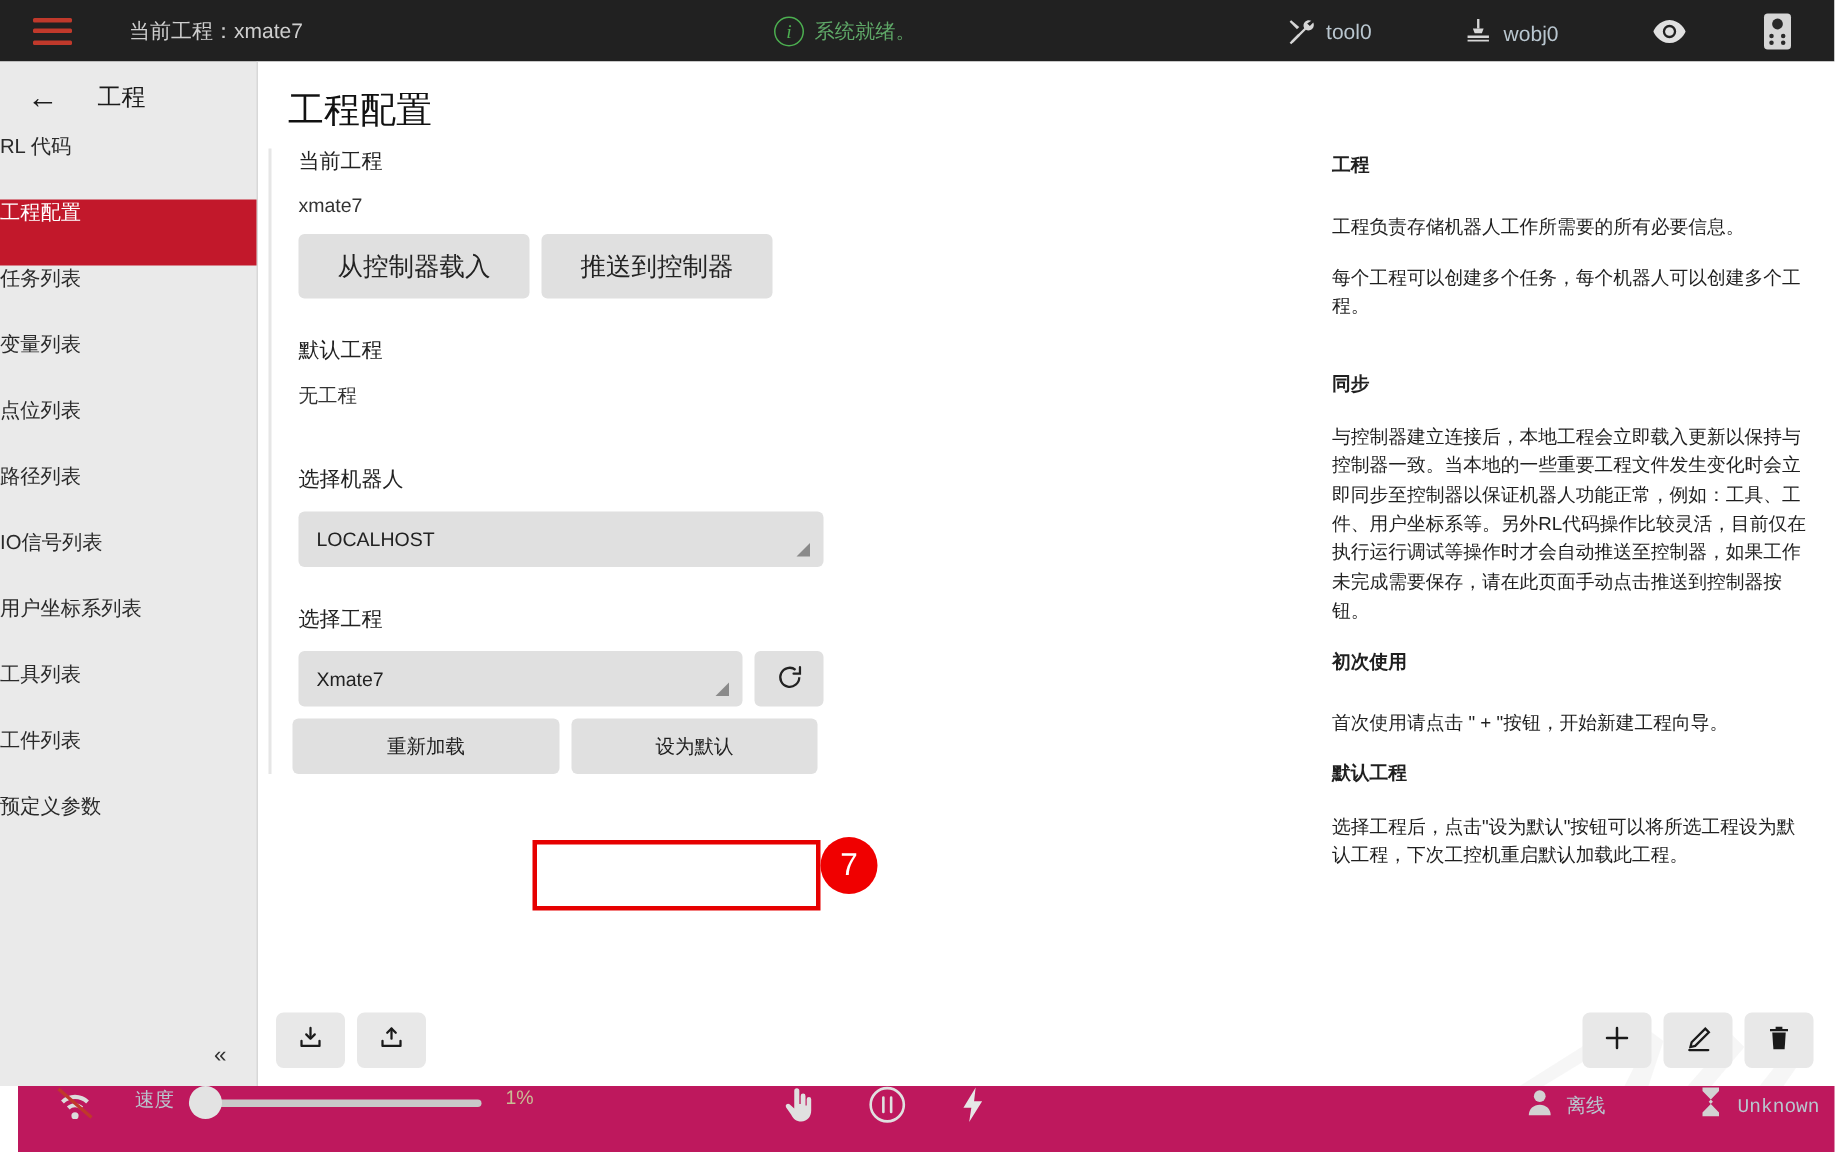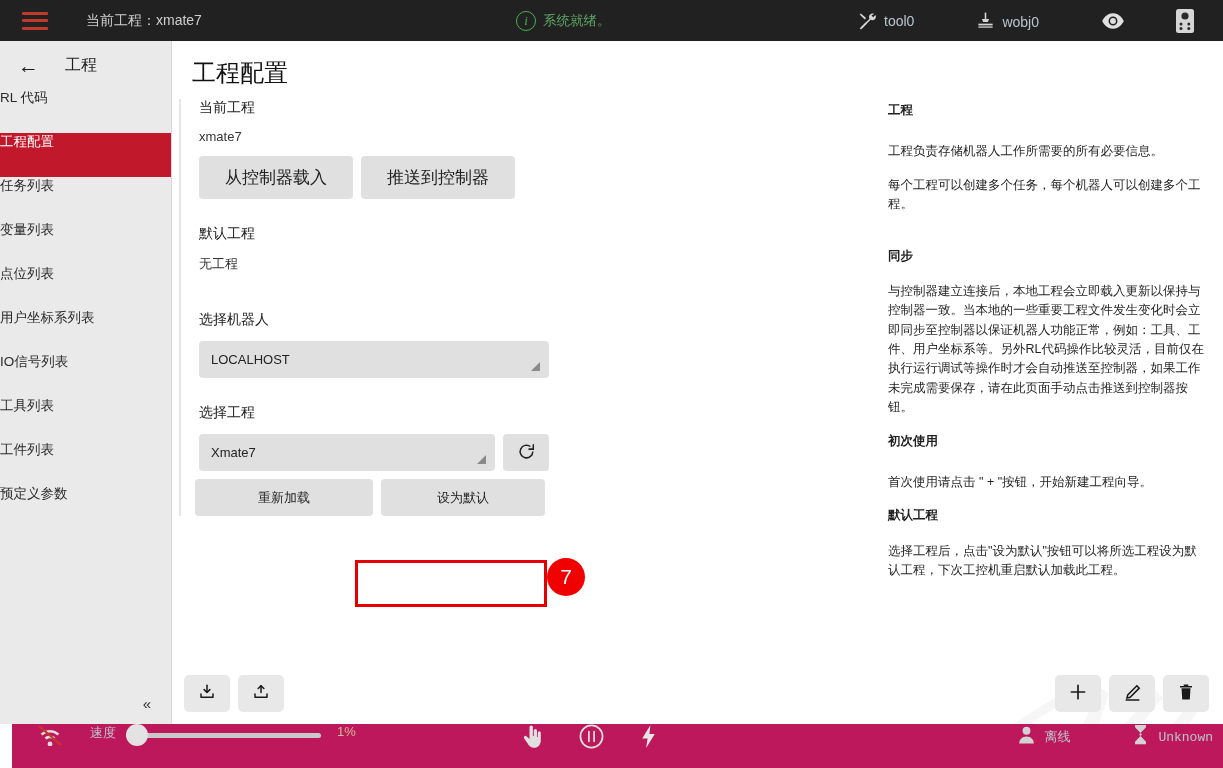--- a/index.html
+++ b/index.html
@@ -263,24 +263,27 @@
     <div class="sb-item">
         <span>任务列表</span>
       </div>
     <div class="sb-item">
         <span>变量列表</span>
       </div>
     <div class="sb-item">
         <span>点位列表</span>
       </div>
     <div class="sb-item">
+        <span>路径列表</span>
+      </div>
+    <div class="sb-item">
+        <span>IO信号列表</span>
+      </div>
+    <div class="sb-item">
         <span>用户坐标系列表</span>
-      </div>
-    <div class="sb-item">
-        <span>IO信号列表</span>
       </div>
     <div class="sb-item">
         <span>工具列表</span>
       </div>
     <div class="sb-item">
         <span>工件列表</span>
       </div>
     <div class="sb-item">
         <span>预定义参数</span>
       </div>

